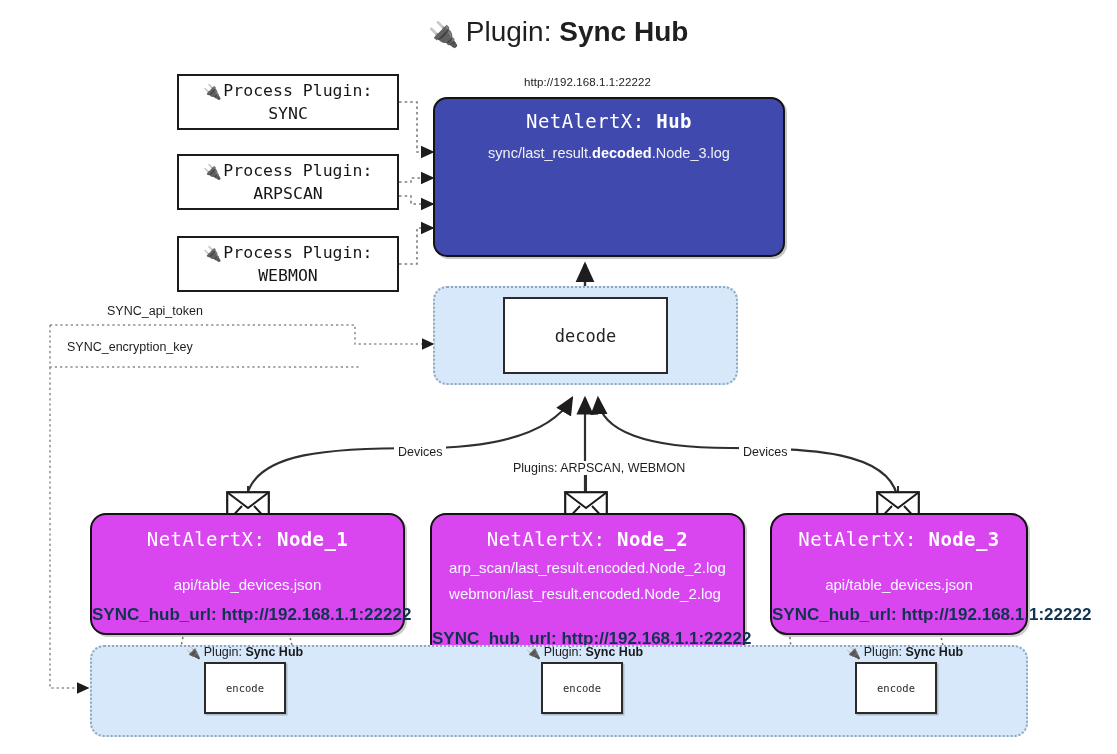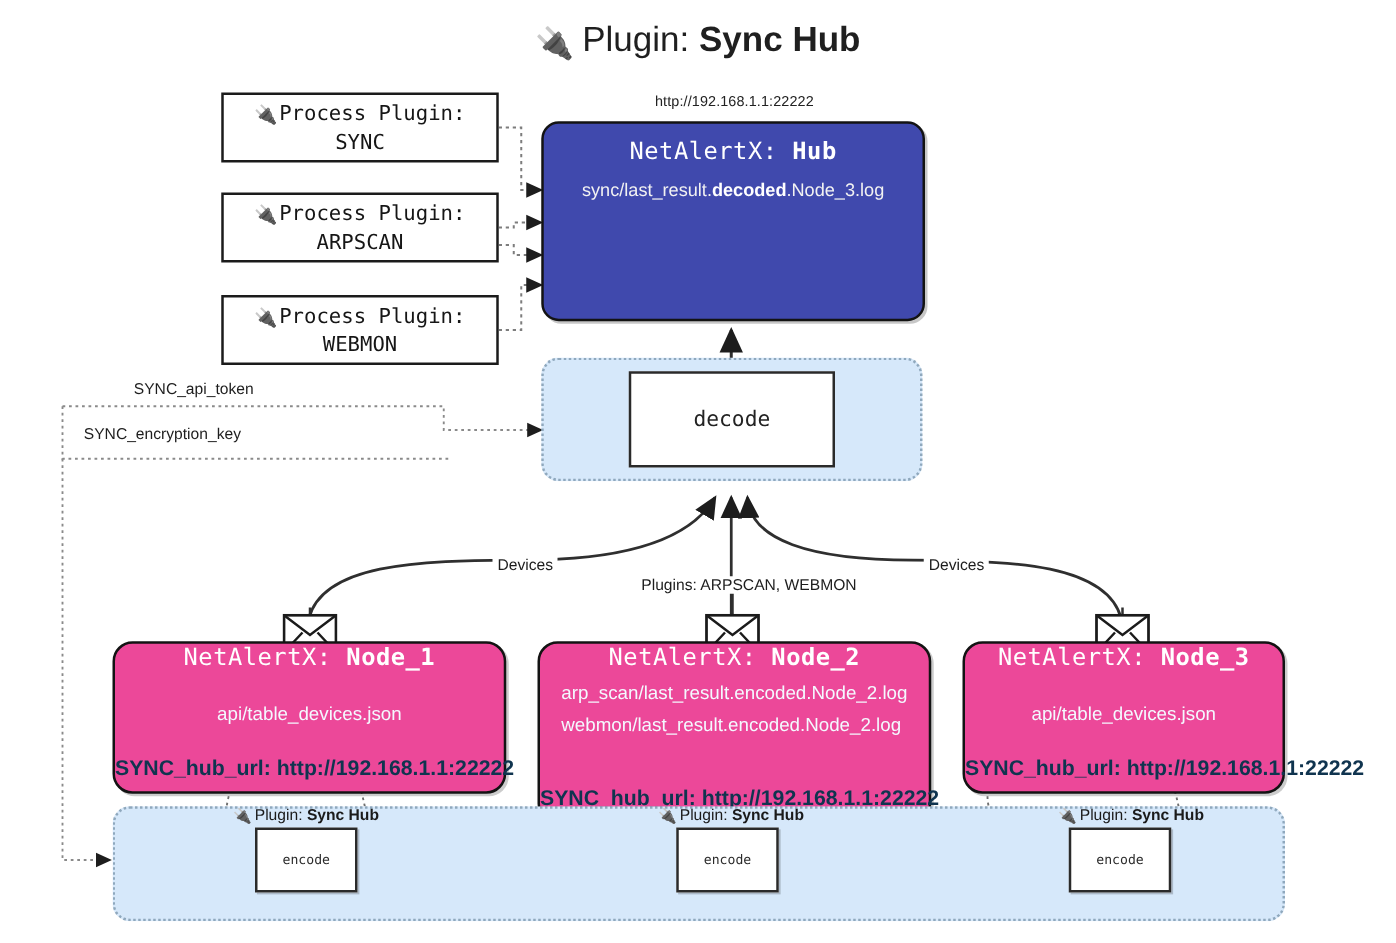--- a/index.html
+++ b/index.html
@@ -37,21 +37,21 @@
   .pbox .l1{white-space:nowrap;}
   .pbox .l1 .plug{font-family:"DejaVu Sans",sans-serif;font-size:15px;margin-right:1px;vertical-align:-1px;display:inline-block;}
   .pbox .l2{white-space:nowrap;}
 
   #pbox-sync{left:177px;top:74px;}
   #pbox-arpscan{left:177px;top:154px;}
   #pbox-webmon{left:177px;top:236px;}
 
   
   #hub{
-    left:433px;top:97px;width:307px;height:160px;
+    left:433px;top:97px;width:352px;height:160px;
     background:#4049ad;border:2.4px solid #131313;border-radius:14px;
     box-shadow:2px 2px 0 rgba(0,0,0,.22);
     display:flex;flex-direction:column;align-items:center;
     padding-top:11px;box-sizing:border-box;
   }
   #hub .hub-title{
     font-family:"DejaVu Sans Mono","Liberation Mono",monospace;
     font-size:19px;color:#ffffff;letter-spacing:.4px;margin-bottom:9px;
   }
   #hub .hub-title b{font-weight:700;}
@@ -68,24 +68,24 @@
   #decode{
     left:503px;top:297px;width:165px;height:77px;
     background:#ffffff;border:2.2px solid #2a2a2a;
     display:flex;align-items:center;justify-content:center;
     font-family:"DejaVu Sans Mono","Liberation Mono",monospace;
     font-size:17px;color:#232323;
   }
 
   
   .nodebox{
-    background:#ec4899;border:2.4px solid #131313;border-radius:16px;
+    background:#d946ef;border:2.4px solid #131313;border-radius:16px;
     box-shadow:2px 2px 0 rgba(0,0,0,.20);
     display:flex;flex-direction:column;align-items:center;
-    box-sizing:border-box;
+    padding-top:13px;box-sizing:border-box;
   }
   .nodebox .n-title{
     font-family:"DejaVu Sans Mono","Liberation Mono",monospace;
     font-size:19px;color:#ffffff;letter-spacing:.4px;
   }
   .nodebox .n-title b{font-weight:700;}
   .nodebox .n-line{font-size:15px;line-height:26px;color:#f4f9ff;white-space:nowrap;}
   .nodebox .n-foot{
     position:absolute;left:0;bottom:8px;width:100%;text-align:center;
     font-size:17px;color:#10344f;font-weight:600;white-space:nowrap;
@@ -250,21 +250,21 @@
       <span>NetAlertX:</span>
       <b>Node_2</b>
     </div>
     <div class="n-l-wrap">
       <div class="n-line">arp_scan/last_result.encoded.Node_2.log</div>
       <div class="n-line">webmon/last_result.encoded.Node_2.log</div>
     </div>
     <div class="n-foot">SYNC_hub_url: http://192.168.1.1:22222</div>
   </div>
 
-  <div class="node nodebox" id="node3" style="position:absolute;">
+  <div class="node nodebox" id="node3" style="position:absolute;border-radius:17px;">
     <div class="n-title">
       <span>NetAlertX:</span>
       <b>Node_3</b>
     </div>
     <div class="n-l-wrap">
       <div class="n-line">api/table_devices.json</div>
     </div>
     <div class="n-foot">SYNC_hub_url: http://192.168.1.1:22222</div>
   </div>
 

